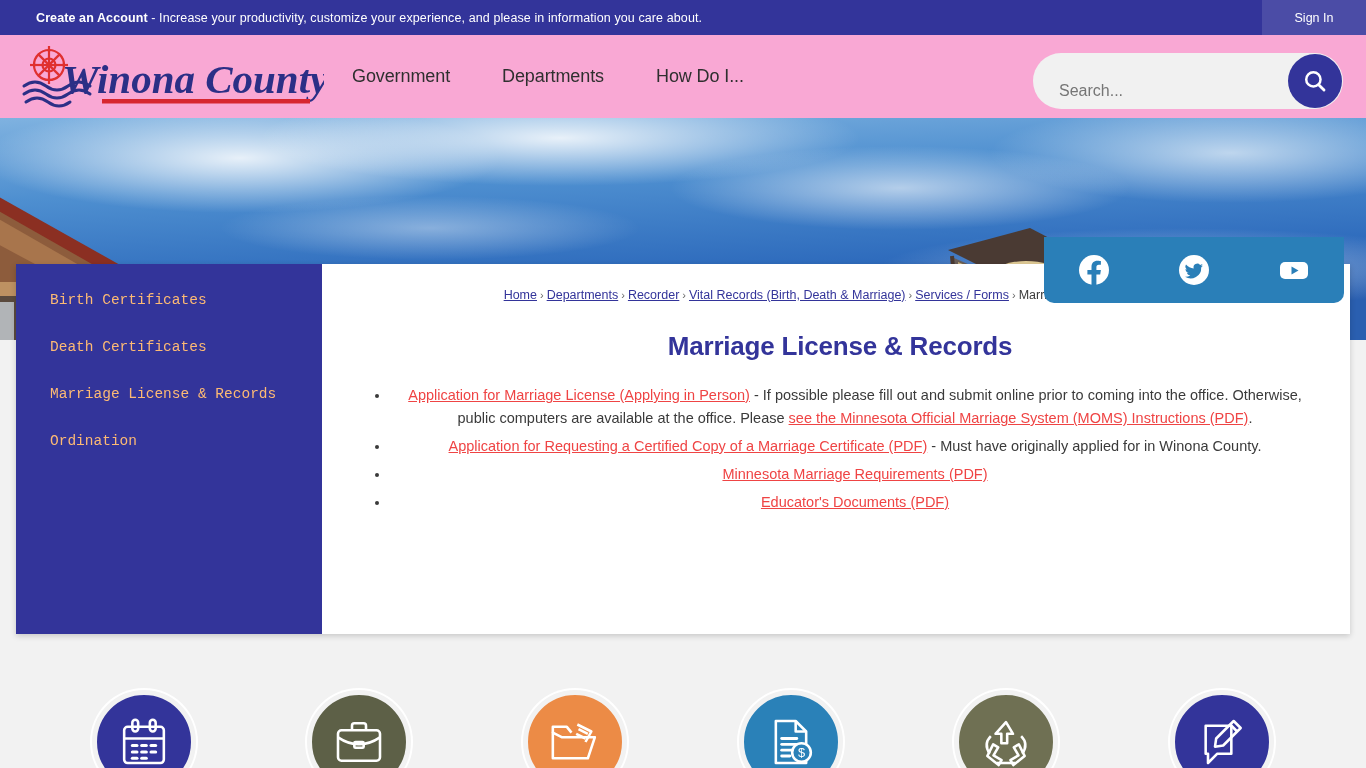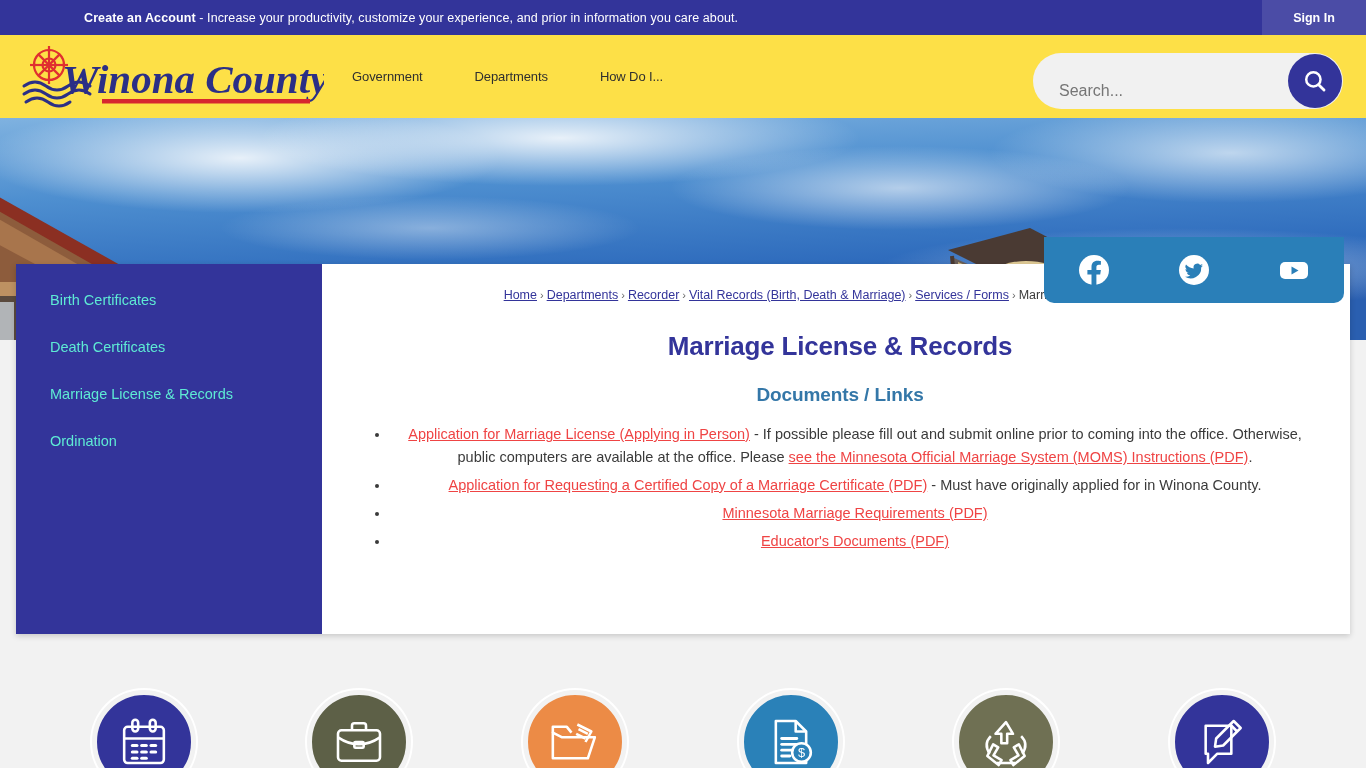--- a/index.html
+++ b/index.html
@@ -14,46 +14,46 @@
   .topbar {
     position: absolute; top: 0; left: 0;
     width: 1366px; height: 35px;
     background: #33349a;
     display: flex; align-items: center;
   }
   .topbar-msg {
     color: #ffffff; font-size: 12.5px; margin-left: 36px;
     letter-spacing: .1px; white-space: nowrap;
   }
-  .topbar-msg b { font-weight: bold; margin-left: 48px; }
+  .topbar-msg b { font-weight: bold; }
   .signin {
     position: absolute; right: 0; top: 0;
     width: 104px; height: 35px;
     background: #4b4ca6;
-    color: #fff; font-size: 12.5px; font-weight: bold;
+    color: #fff; font-size: 12.5px; font-weight: normal;
     display: flex; align-items: center; justify-content: center;
   }
 
   
   .header {
     position: absolute; top: 35px; left: 0;
     width: 1366px; height: 83px;
-    background: #fde047;
+    background: #f9a8d4;
   }
   .logo {
     position: absolute; left: 14px; top: 6px;
     width: 310px; height: 72px;
     display: block;
   }
   .nav {
     position: absolute; left: 352px; top: 0; height: 83px;
     display: flex; align-items: center; gap: 0;
   }
   .nav-item {
-    font-size: 13px; color: #2f2f2f;
+    font-size: 18px; color: #2f2f2f;
     padding: 0 26px; white-space: nowrap;
     letter-spacing: -0.1px;
   }
   .nav-item:first-child { padding-left: 0; }
 
   .searchwrap {
     position: absolute; right: 23px; top: 18px;
     width: 310px; height: 56px;
     background: #f1f1f1;
     border-radius: 28px;
@@ -103,23 +103,23 @@
     box-shadow: 0 2px 6px rgba(0,0,0,.18);
     z-index: 4;
   }
   .sidebar {
     position: absolute; left: 0; top: 0;
     width: 306px; height: 370px;
     background: #33349a;
     padding-top: 12px;
   }
   .side-item {
-    color: #5eead4; font-size: 14.5px;
+    color: #fdba74; font-size: 14.5px;
     padding: 15.5px 0 15.5px 34px;
-    cursor: pointer; white-space: nowrap;
+    cursor: pointer; white-space: nowrap; font-family: Liberation Mono, monospace;
   }
 
   .main {
     position: absolute; left: 306px; top: 0;
     width: 1028px; height: 370px;
     padding: 22px 30px 0 38px;
     text-align: center;
   }
   .crumbs {
     font-size: 12.5px; color: #3a3a3a; line-height: 18px;
@@ -169,21 +169,21 @@
     box-shadow: 0 0 0 2px #ffffff;
     cursor: pointer;
   }
   .qlink svg { width: 56px; height: 56px; }
 </style>
 </head>
 <body>
 
 <div class="topbar">
   <div class="topbar-msg">
-    <b>Create an Account</b><span> - Increase your productivity, customize your experience, and prior in information you care about.</span>
+    <b>Create an Account</b><span> - Increase your productivity, customize your experience, and please in information you care about.</span>
   </div>
   <div class="signin">Sign In</div>
 </div>
 
 <div class="header">
 
   <svg class="logo" viewBox="0 0 310 72">
 
     <g stroke="#e03030" stroke-width="2.2" fill="none">
       <circle cx="35" cy="24" r="15"></circle>
@@ -300,21 +300,20 @@
     <div class="side-item">Ordination</div>
   </div>
 
   <div class="main">
 
     <div class="crumbs">
       <a>Home</a><span class="sep">›</span><a>Departments</a><span class="sep">›</span><a>Recorder</a><span class="sep">›</span><a>Vital Records (Birth, Death &amp; Marriage)</a><span class="sep">›</span><a>Services / Forms</a><span class="sep">›</span><span class="cur">Marriage License &amp; Records</span>
     </div>
 
     <h1 class="page-title">Marriage License &amp; Records</h1>
-    <h2 class="sub-title">Documents / Links</h2>
 
     <ul class="doclist">
       <li>
         <a>Application for Marriage License (Applying in Person)</a><span> - If possible please fill out and submit online prior to coming into the office. Otherwise, public computers are available at the office. Please </span><a>see the Minnesota Official Marriage System (MOMS) Instructions (PDF)</a><span>.</span>
       </li>
       <li>
         <a>Application for Requesting a Certified Copy of a Marriage Certificate (PDF)</a><span> - Must have originally applied for in Winona County.</span>
       </li>
       <li>
         <a>Minnesota Marriage Requirements (PDF)</a>

